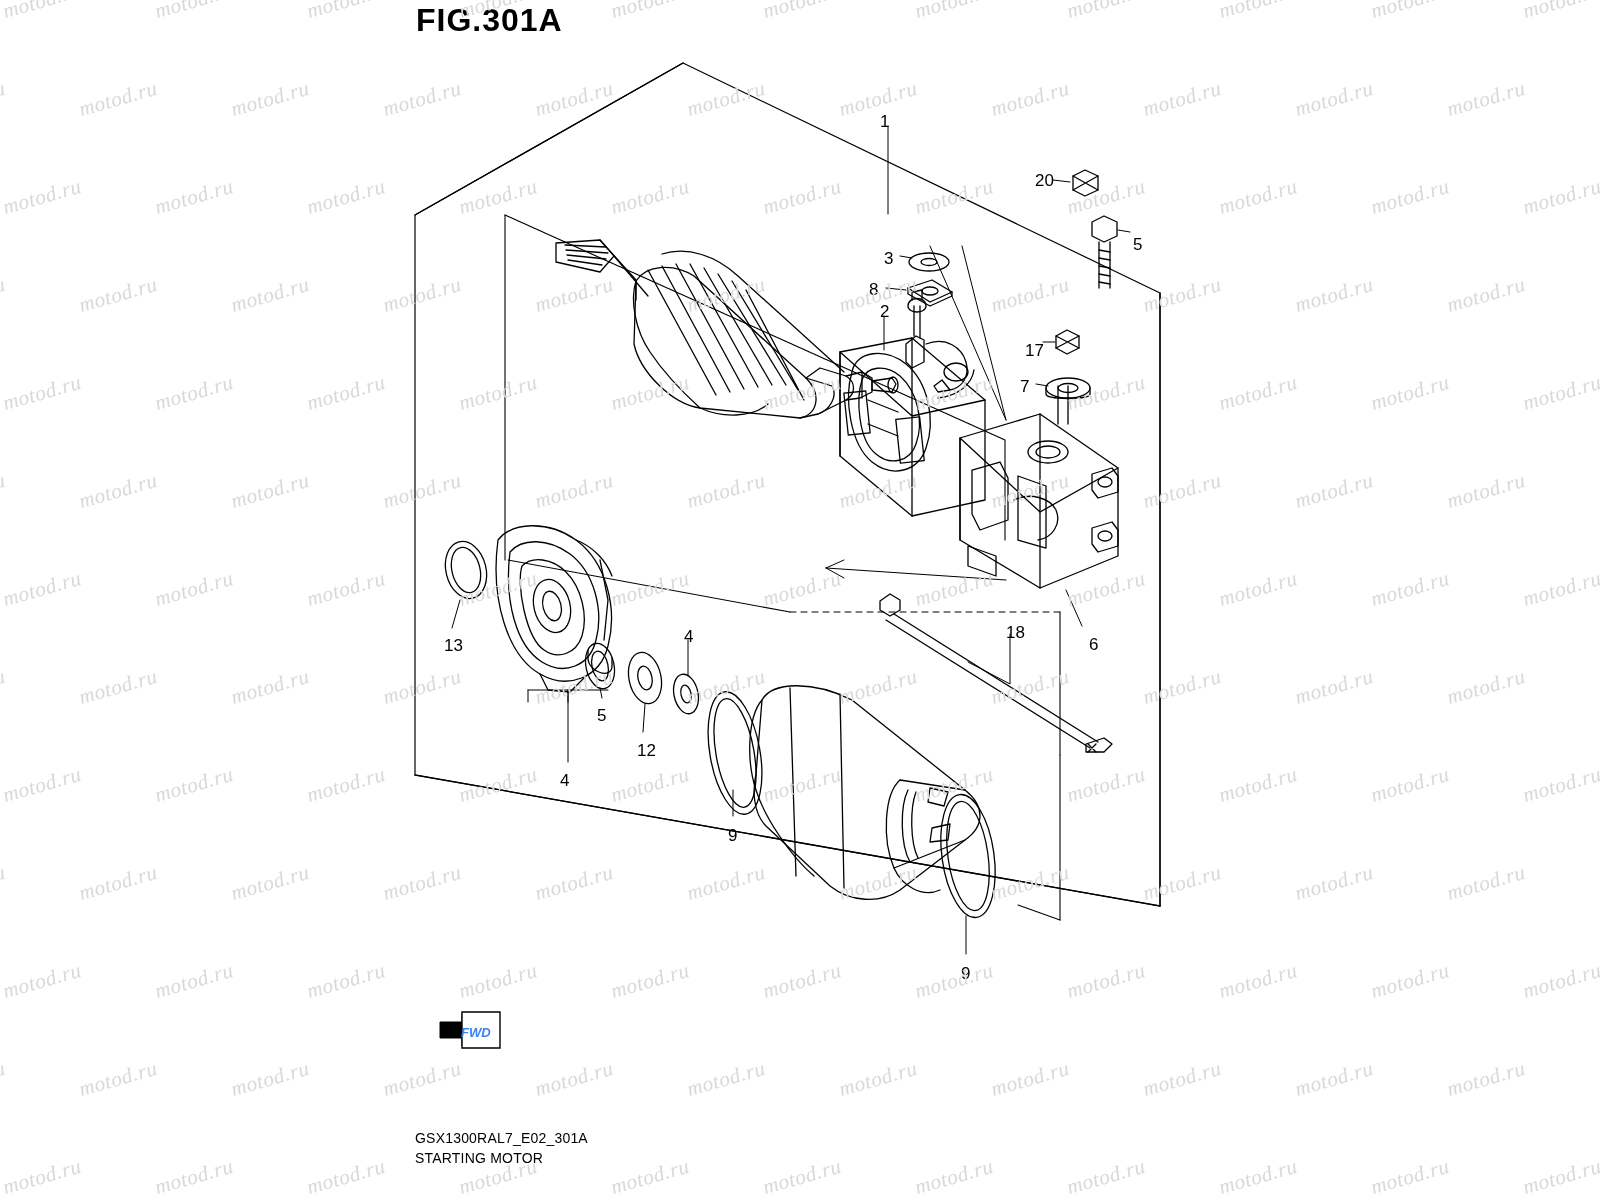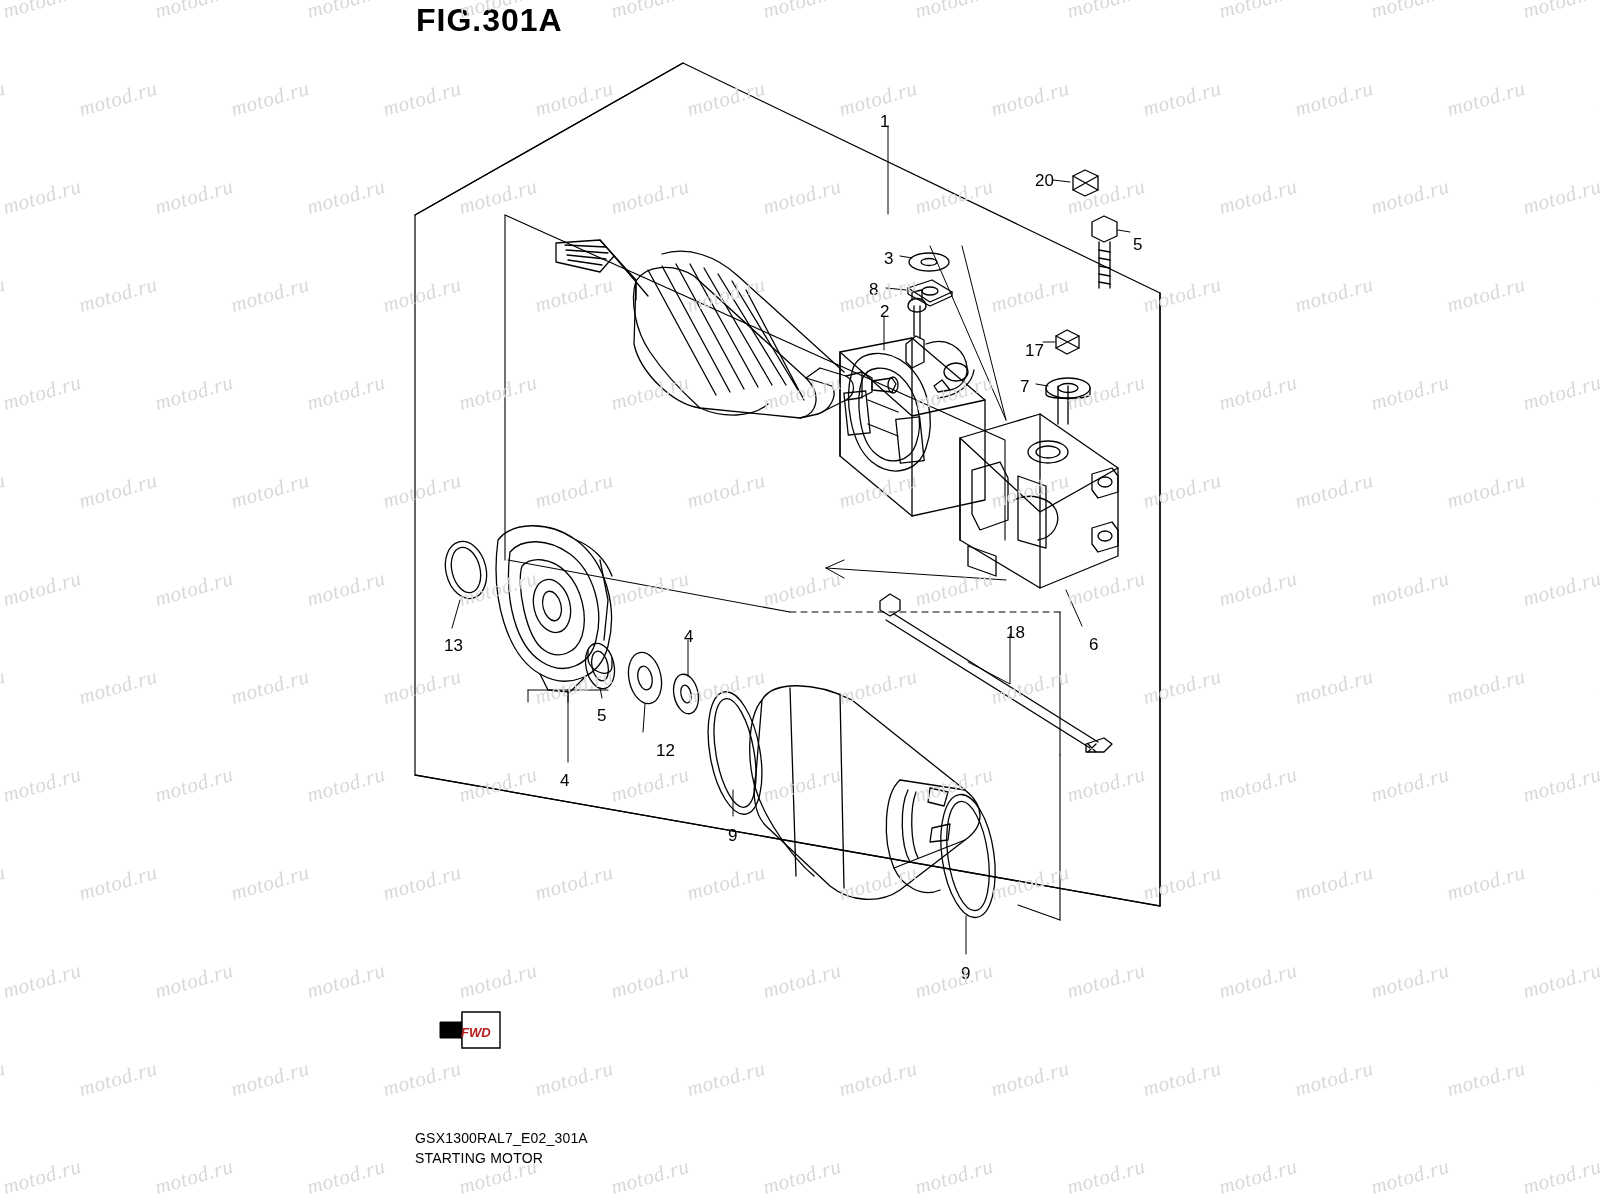--- a/index.html
+++ b/index.html
@@ -73,21 +73,21 @@
     height: 40px;
     z-index: 4;
   }
   #fwd-badge .fwd-text {
     position: absolute;
     left: 24px;
     top: 12px;
     font-size: 13px;
     font-weight: bold;
     font-style: italic;
-    color: #b91c1c;
+    color: #3b82f6;
   }
 
   
   #footer {
     position: absolute;
     left: 415px;
     top: 1128px;
     z-index: 4;
     font-size: 14px;
     line-height: 20px;
@@ -308,21 +308,21 @@
       <div class="callout" style="left: 884px; top: 250px;">3</div>
       <div class="callout" style="left: 869px; top: 281px;">8</div>
       <div class="callout" style="left: 880px; top: 303px;">2</div>
       <div class="callout" style="left: 1025px; top: 342px;">17</div>
       <div class="callout" style="left: 1020px; top: 378px;">7</div>
       <div class="callout" style="left: 1006px; top: 624px;">18</div>
       <div class="callout" style="left: 1089px; top: 636px;">6</div>
       <div class="callout" style="left: 444px; top: 637px;">13</div>
       <div class="callout" style="left: 684px; top: 628px;">4</div>
       <div class="callout" style="left: 597px; top: 707px;">5</div>
-      <div class="callout" style="left: 637px; top: 742px; margin-left: 19px;">12</div>
+      <div class="callout" style="left: 637px; top: 742px;">12</div>
       <div class="callout" style="left: 560px; top: 772px;">4</div>
       <div class="callout" style="left: 728px; top: 827px;">9</div>
       <div class="callout" style="left: 961px; top: 965px;">9</div>
     </div>
 
   <div id="watermarks">
       <div class="wm" style="left: 0px; top: 0px;">motod.ru</div>
       <div class="wm" style="left: 152px; top: 0px;">motod.ru</div>
       <div class="wm" style="left: 304px; top: 0px;">motod.ru</div>
       <div class="wm" style="left: 456px; top: 0px;">motod.ru</div>

